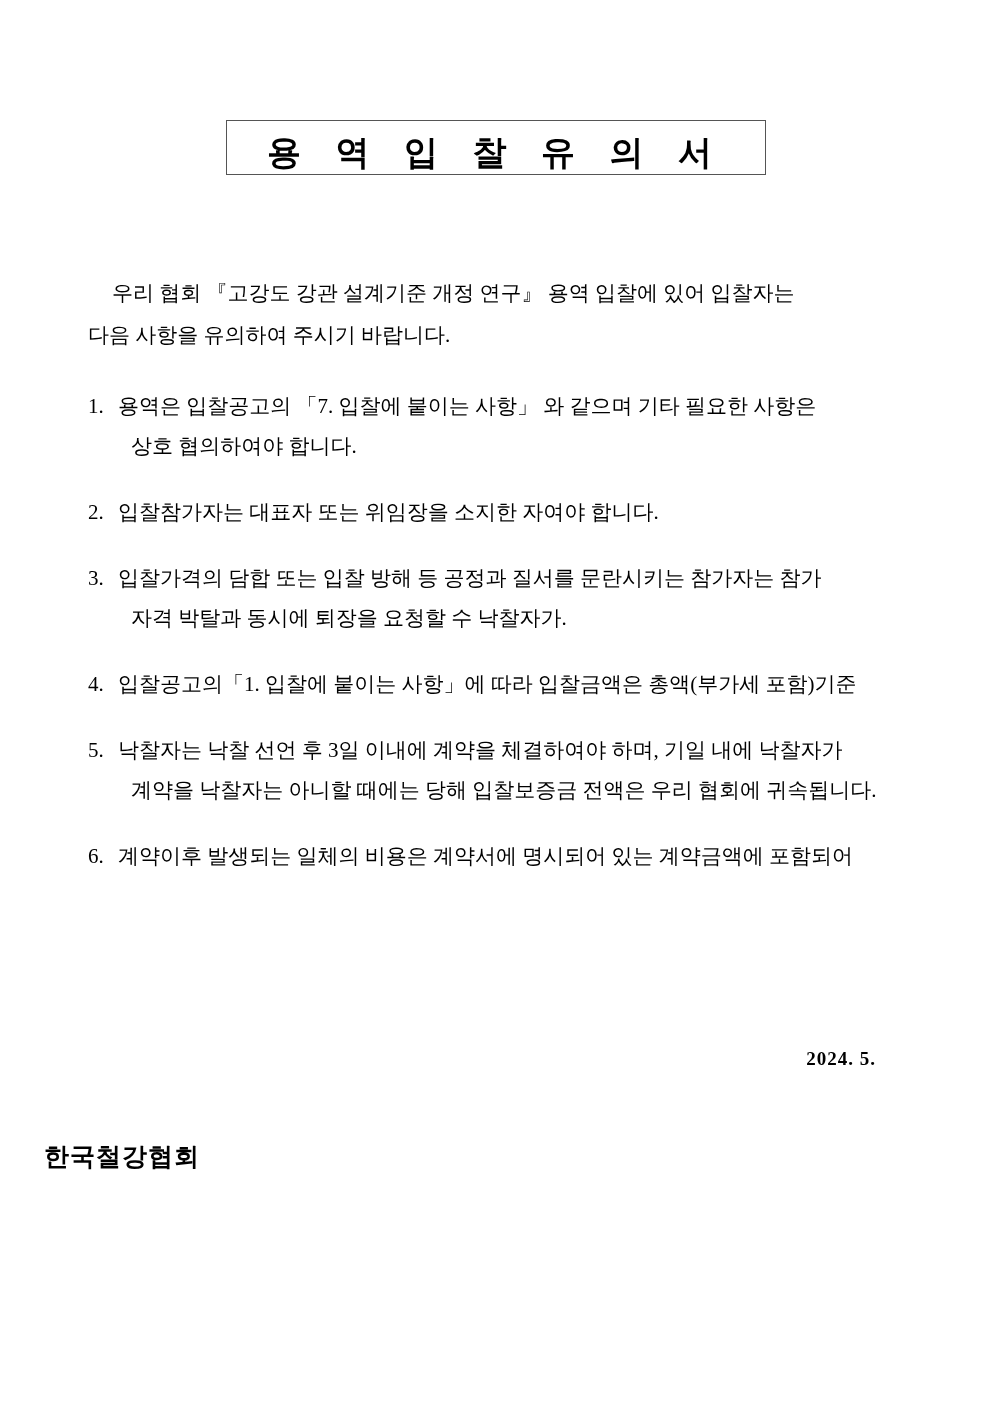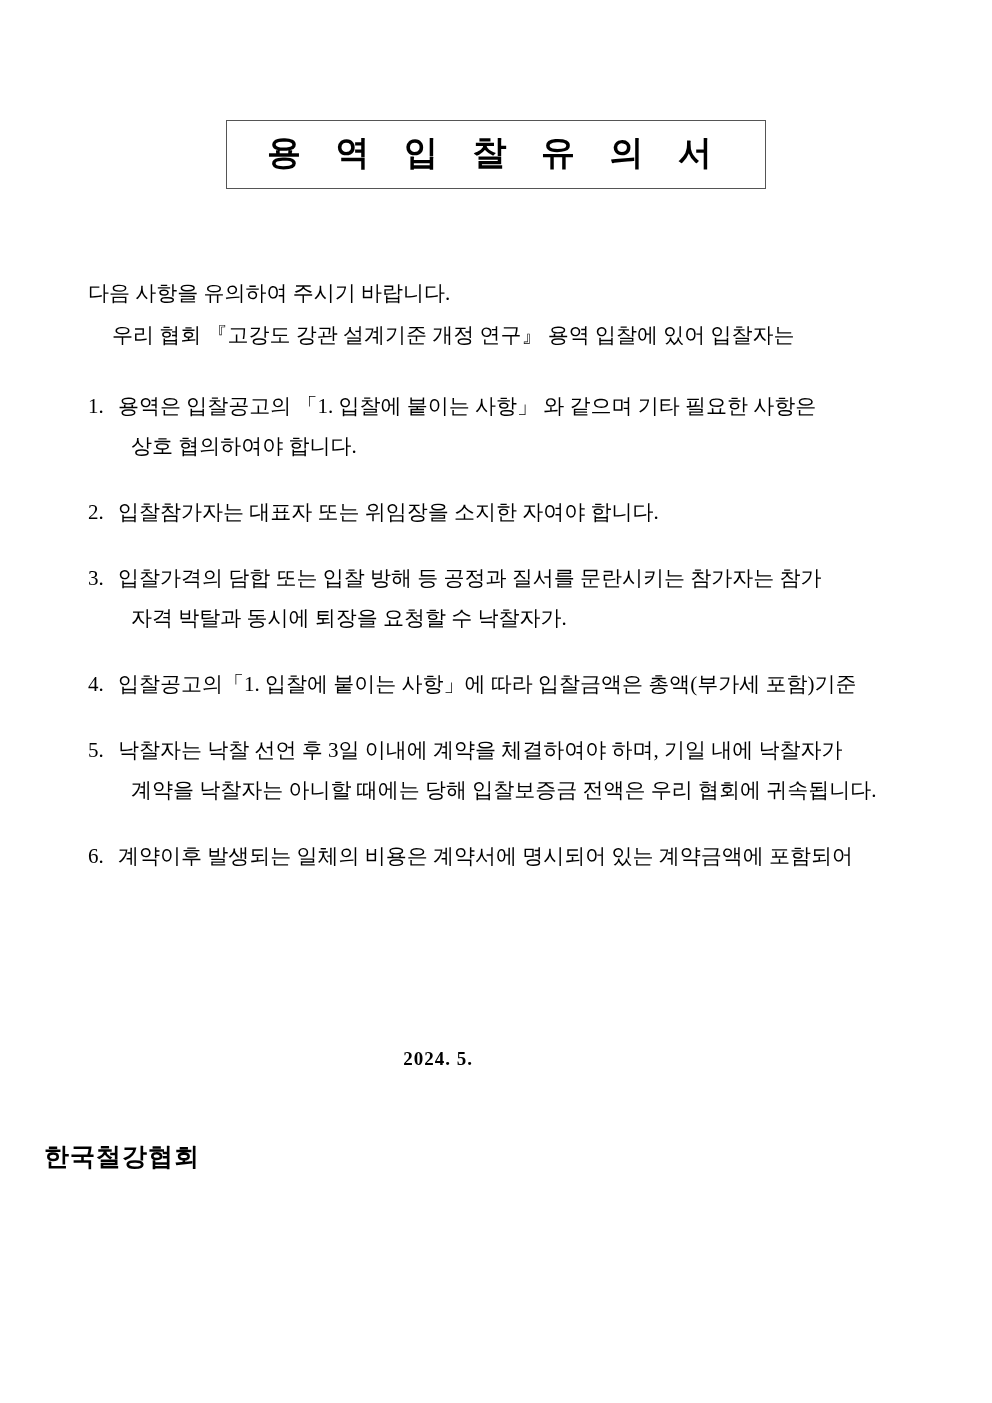--- a/index.html
+++ b/index.html
@@ -25,21 +25,21 @@
   .title-wrap {
     position: absolute;
     top: 120px;
     left: 0;
     width: 992px;
     display: flex;
     justify-content: center;
   }
   .title-box {
     border: 1px solid #555555;
-    padding: 12px 40px 14px 40px;
+    padding: 12px 40px 0 40px;
     min-width: 445px;
     box-sizing: border-box;
     text-align: center;
     background: #ffffff;
   }
   .title-text {
     font-size: 34px;
     font-weight: bold;
     letter-spacing: 13px;
     white-space: nowrap;
@@ -81,21 +81,21 @@
     display: block;
     padding-left: 13px;
   }
 
   
   .date {
     position: absolute;
     top: 1048px;
     left: 0;
     width: 876px;
-    text-align: center;
+    text-align: right;
     font-size: 19px;
     font-weight: bold;
     letter-spacing: 1px;
   }
   .org {
     position: absolute;
     top: 1140px;
     left: 0;
     width: 992px;
     text-align: left;
@@ -112,28 +112,28 @@
 
   <div class="title-wrap">
     <div class="title-box">
       <div class="title-text">용 역 입 찰 유 의 서</div>
     </div>
   </div>
 
   <div class="body-block">
 
     <div class="intro">
+      <div><span class="indent"></span><span>우리 협회 『고강도 강관 설계기준 개정 연구』 용역 입찰에 있어 입찰자는</span></div>
       <div>다음 사항을 유의하여 주시기 바랍니다.</div>
-      <div><span class="indent"></span><span>우리 협회 『고강도 강관 설계기준 개정 연구』 용역 입찰에 있어 입찰자는</span></div>
     </div>
 
     <div class="item">
       <div class="item-num">1.</div>
       <div class="item-text">
-        <span>용역은 입찰공고의 「1. 입찰에 붙이는 사항」 와 같으며 기타 필요한 사항은</span>
+        <span>용역은 입찰공고의 「7. 입찰에 붙이는 사항」 와 같으며 기타 필요한 사항은</span>
         <span class="cont">상호 협의하여야 합니다.</span>
       </div>
     </div>
 
     <div class="item">
       <div class="item-num">2.</div>
       <div class="item-text">
         <span>입찰참가자는 대표자 또는 위임장을 소지한 자여야 합니다.</span>
       </div>
     </div>

